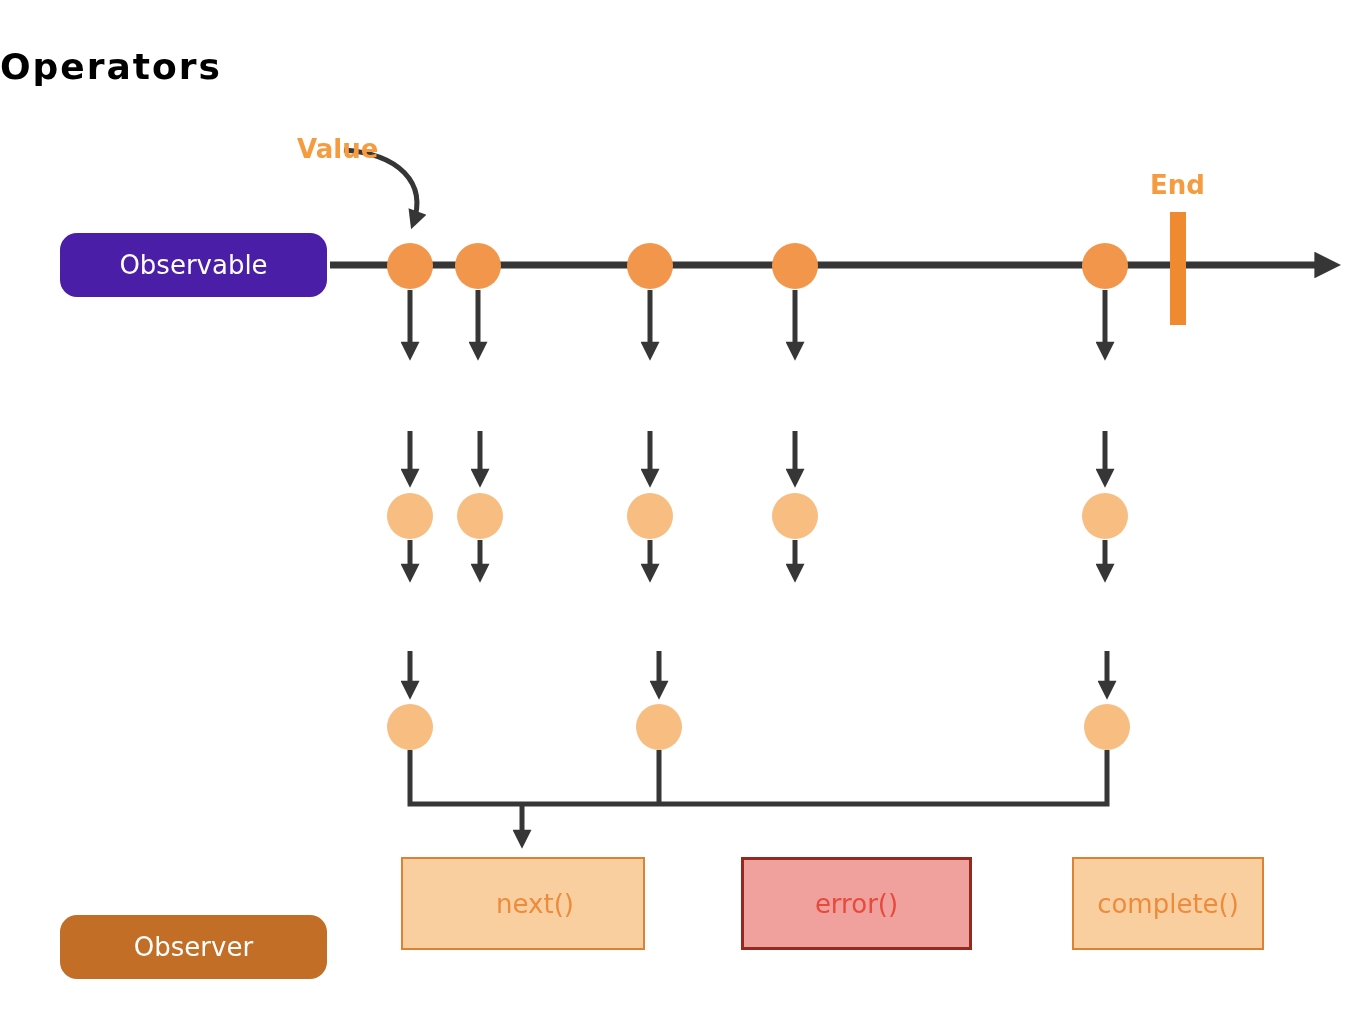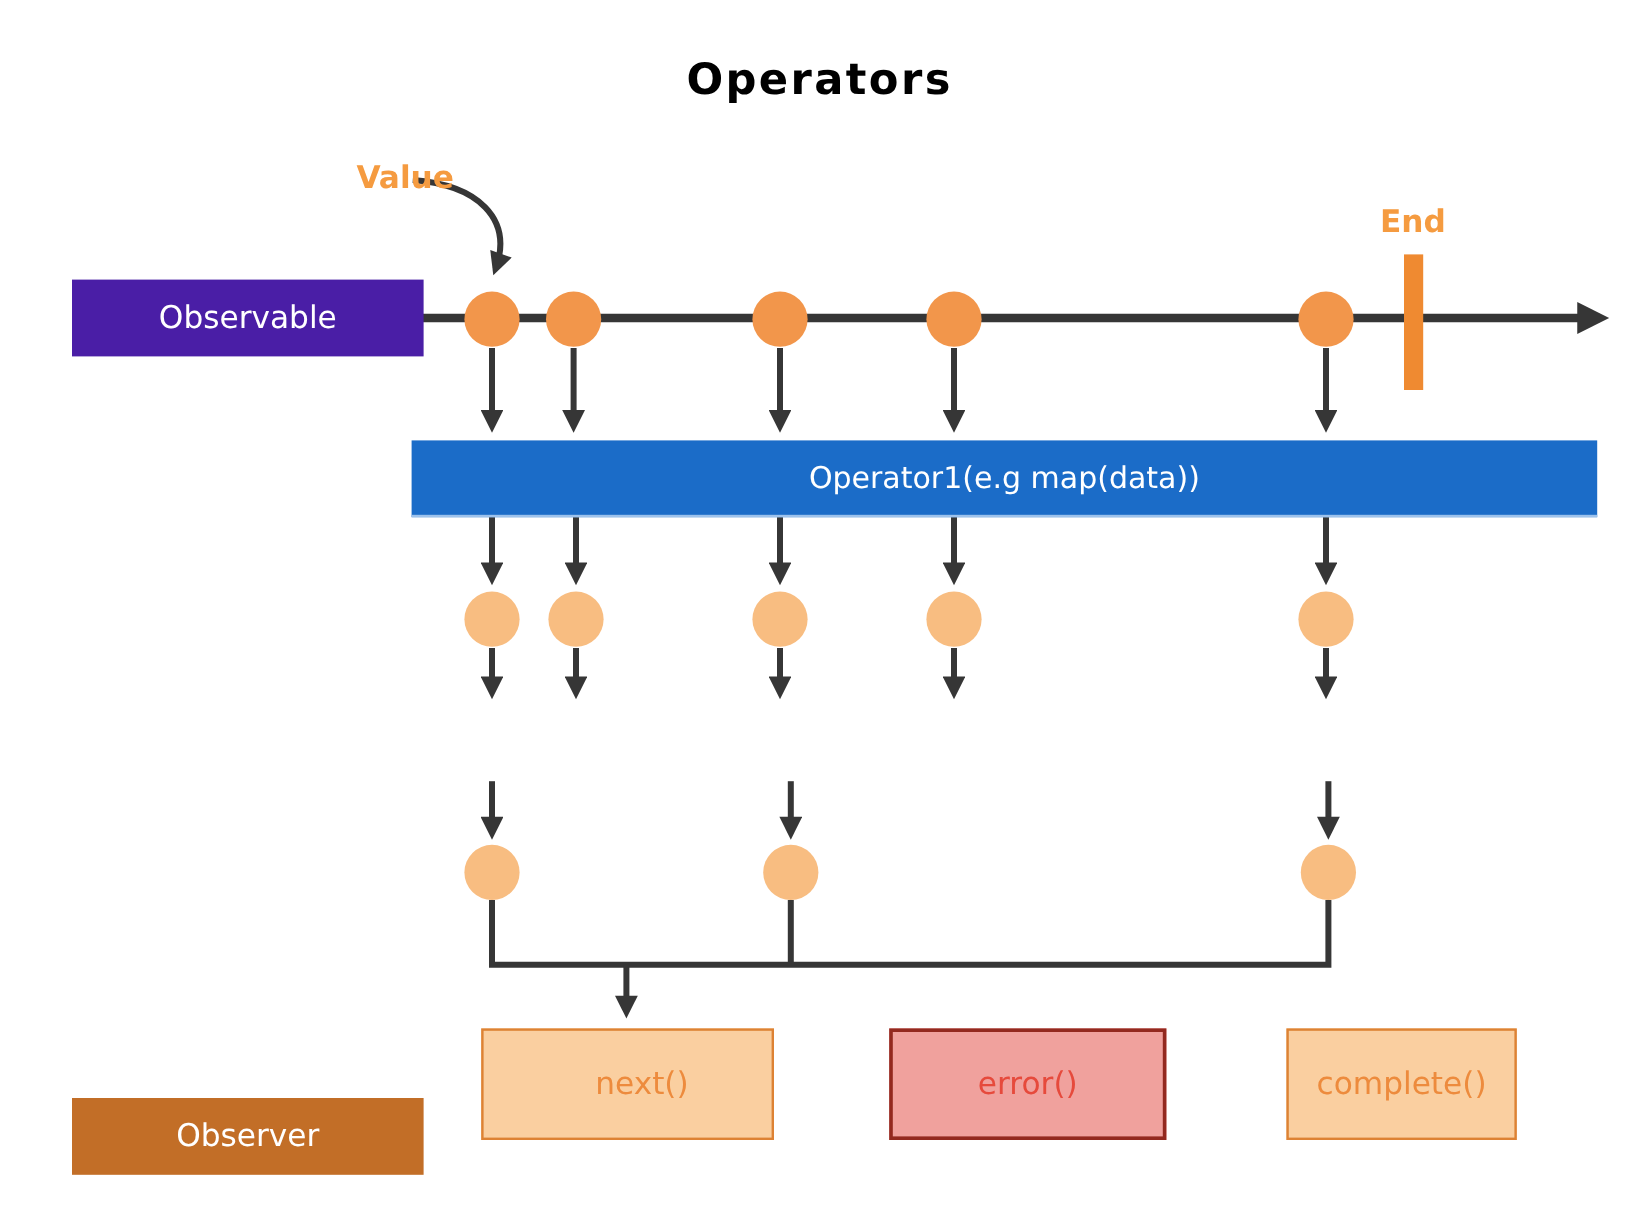--- a/index.html
+++ b/index.html
@@ -26,43 +26,44 @@
     width:1366px;
     height:1016px;
     background:#FFFFFF;
     font-family:"DejaVu Sans","Liberation Sans",sans-serif;
     overflow:hidden;
   }
   .svg-layer{position:absolute;left:0;top:0;pointer-events:none;}
   .page-title{
     position:absolute;
     left:0; right:0; top:46px;
-    text-align:center;
+    text-align:left;
     font-size:36px;
     font-weight:bold;
     letter-spacing:2px;
     color:#000000;
   }
   .orange-label{
     position:absolute;
     color:var(--accent-orange);
     font-size:26px;
     font-weight:bold;
   }
   .value-label{left:277px;top:134px;margin-left:20px;}
   .end-label{left:1150px;top:170px;}
   .side-box{
     position:absolute;
-    width:293px;
+    width:267px;
     height:64px;
     display:flex;
     align-items:center;
     justify-content:center;
     color:var(--box-text);
     font-size:26px;
+    border-radius:17px;
   }
   .observable-box{left:60px;top:233px;background:var(--observable-bg);}
   .observer-box{left:60px;top:915px;background:var(--observer-bg);}
   .operator-bar{
     position:absolute;
     left:343px;
     width:988px;
     height:62px;
     background:var(--operator-bar);
     border-bottom:2px solid var(--operator-bar-edge);
@@ -184,23 +185,20 @@
   <div class="side-box observer-box">
     <span>Observer</span>
   </div>
 
   <div class="dot main" style="left:410px;top:266px"></div>
   <div class="dot main" style="left:478px;top:266px"></div>
   <div class="dot main" style="left:650px;top:266px"></div>
   <div class="dot main" style="left:795px;top:266px"></div>
   <div class="dot main" style="left:1105px;top:266px"></div>
 
-  <div class="operator-bar operator1">
-    <span>Operator1(e.g map(data))</span>
-  </div>
 
   <div class="dot light" style="left:410px;top:516px"></div>
   <div class="dot light" style="left:480px;top:516px"></div>
   <div class="dot light" style="left:650px;top:516px"></div>
   <div class="dot light" style="left:795px;top:516px"></div>
   <div class="dot light" style="left:1105px;top:516px"></div>
 
 
   <div class="dot light" style="left:410px;top:727px"></div>
   <div class="dot light" style="left:659px;top:727px"></div>

